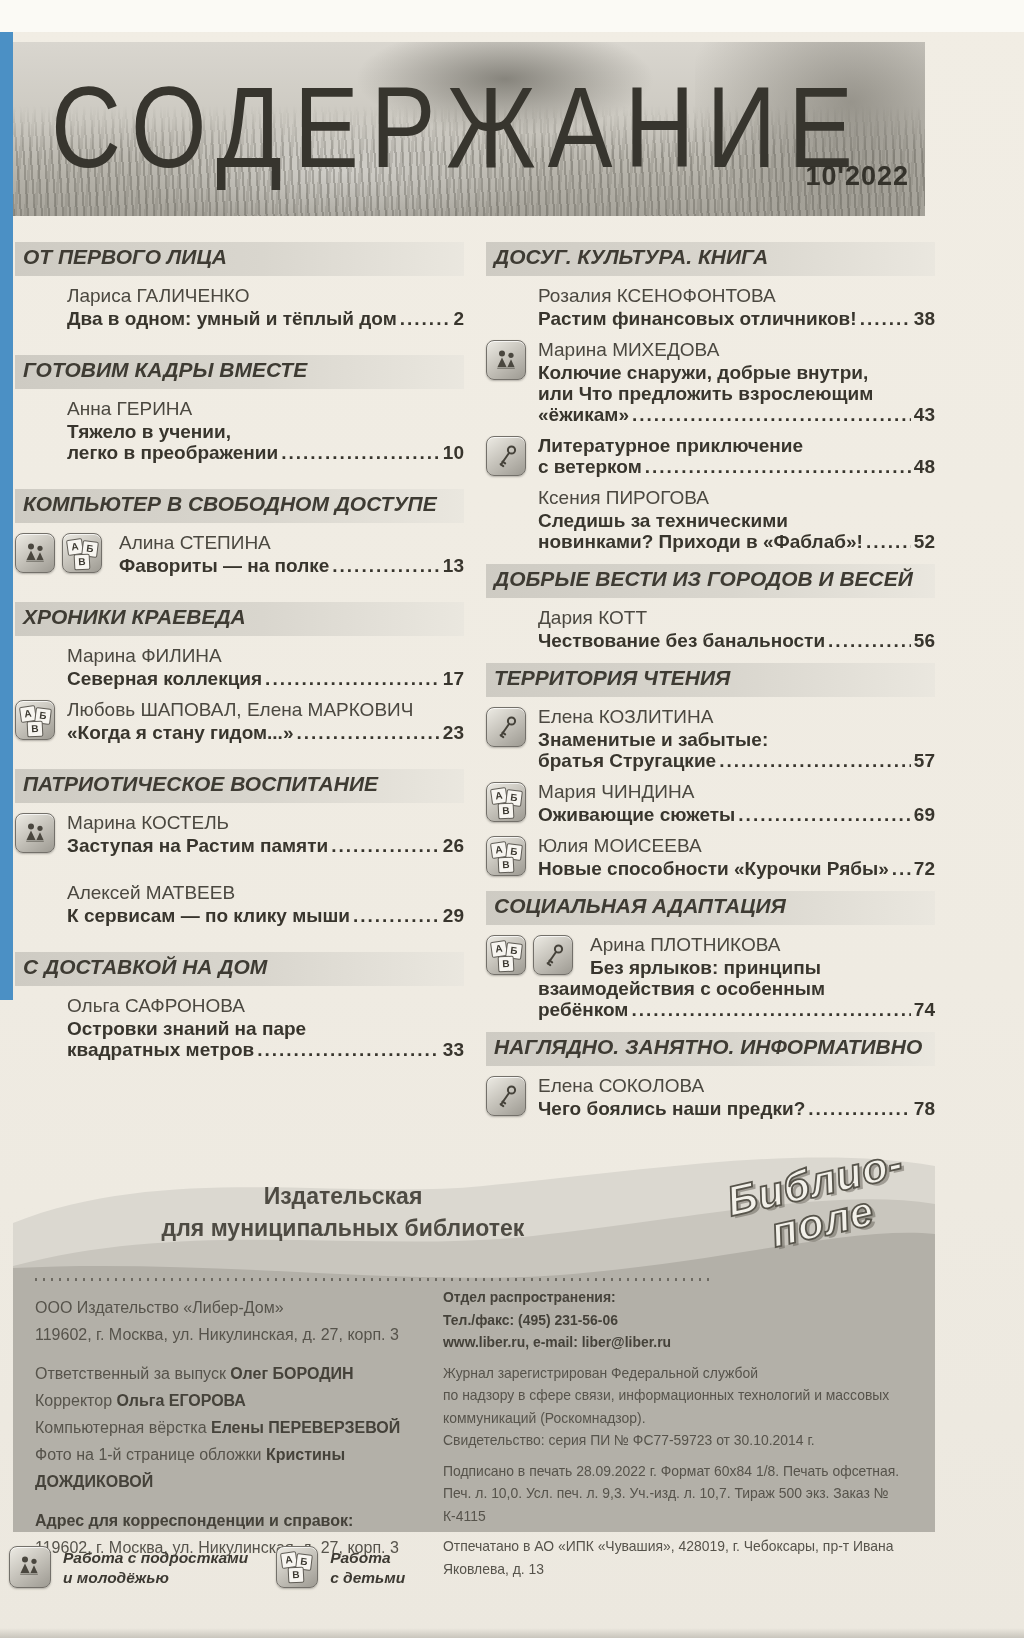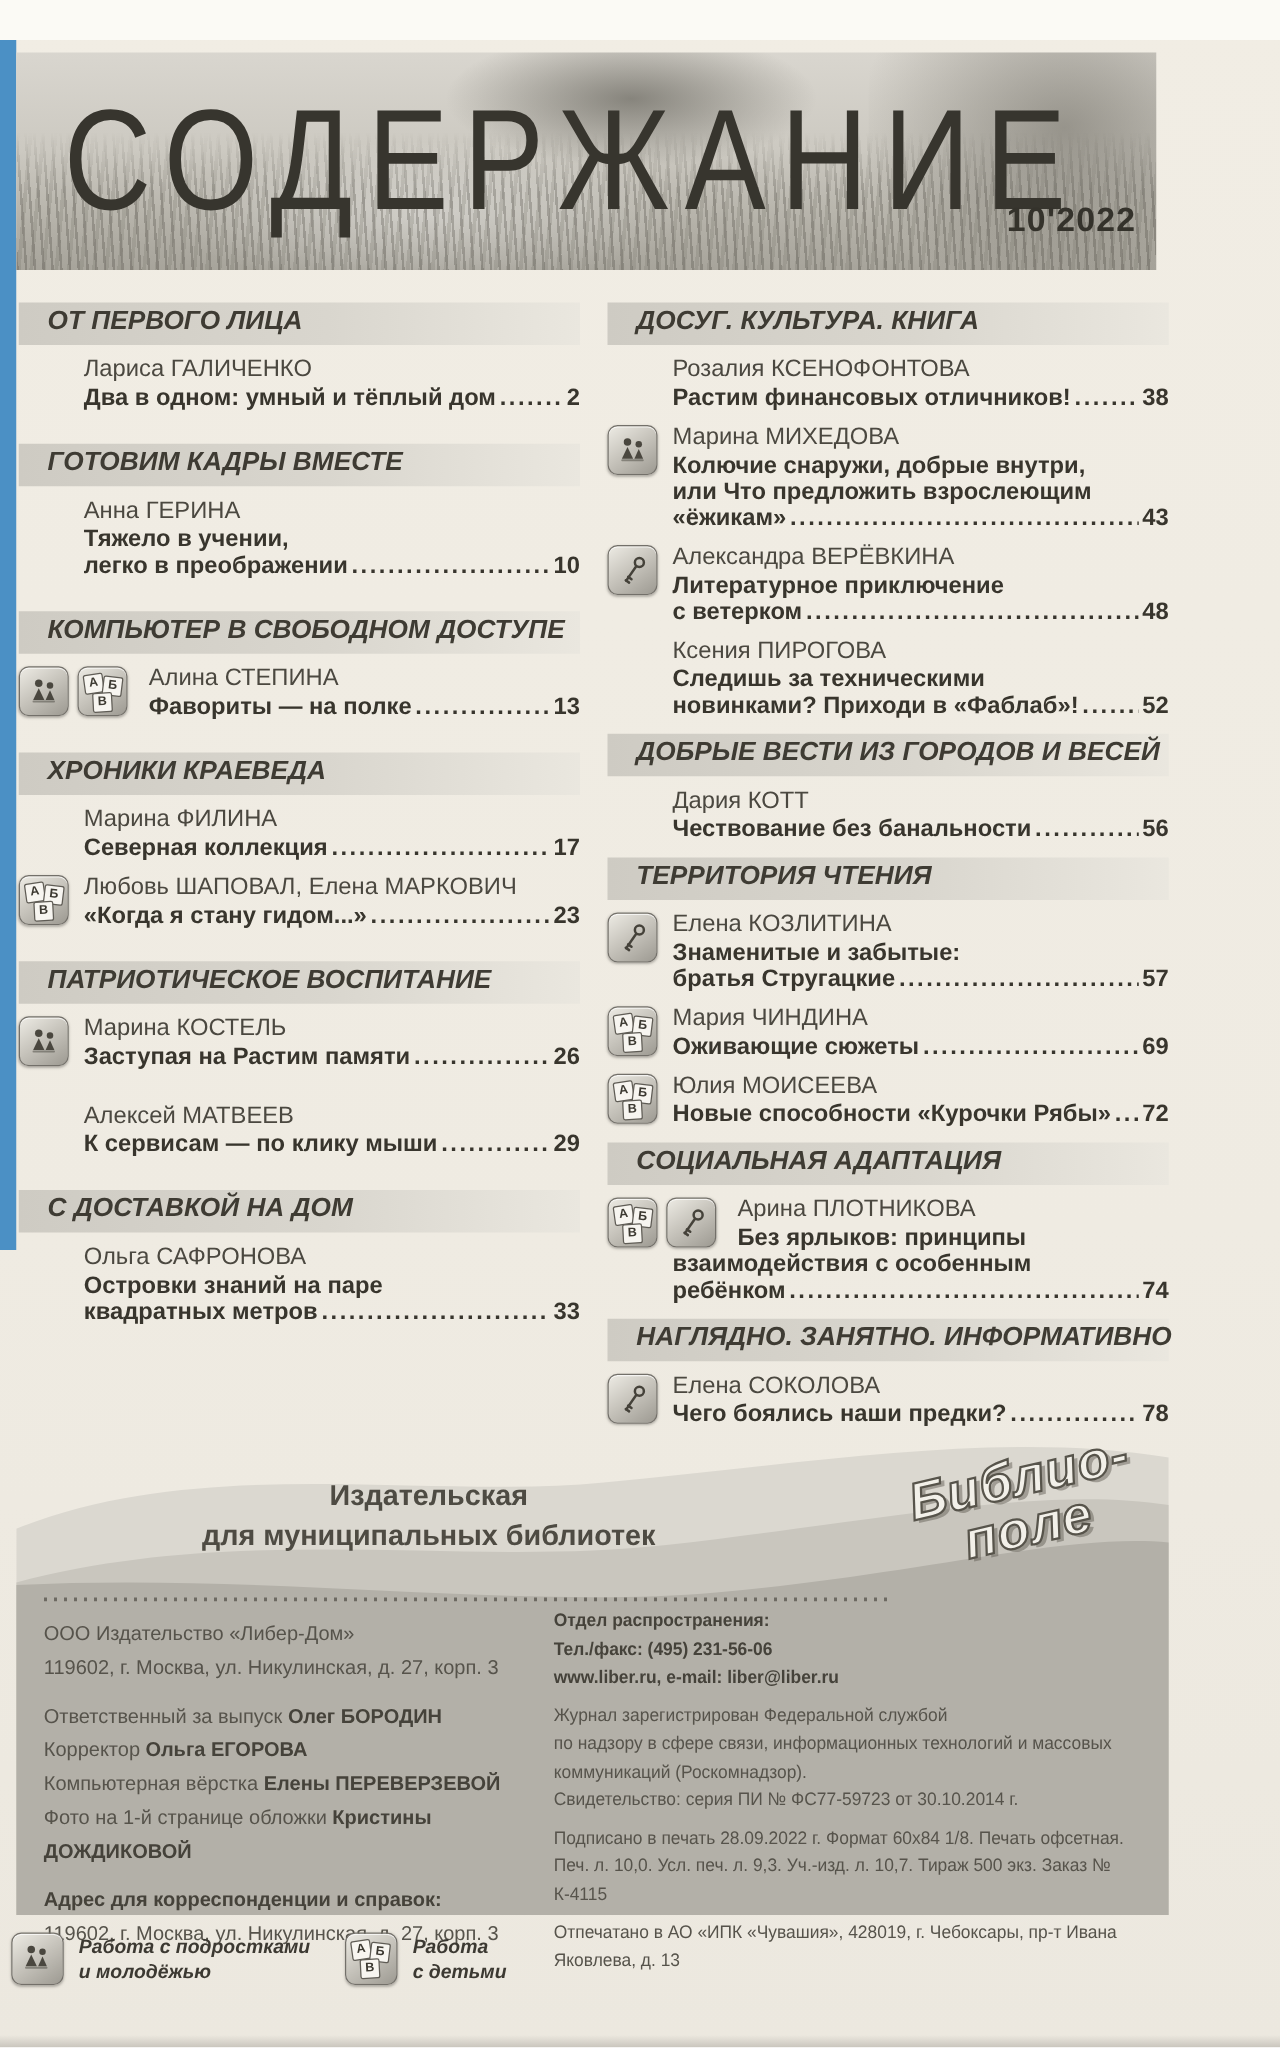--- a/index.html
+++ b/index.html
@@ -36,21 +36,21 @@
   .masthead-issue { position:absolute; right:16px; bottom:24px; font-size:27px; font-weight:bold; color:#34322b; letter-spacing:1px; }
 
   
   .toc { position:absolute; left:15px; top:242px; width:928px; display:flex; }
   .toc-col { width:449px; }
   .toc-col.left { margin-right:22px; }
   .section { }
   .toc-col.left  .section { margin-bottom:26px; }
   .toc-col.right .section { margin-bottom:12px; }
   .sec-bar {
-    height:34px; line-height:29px; margin-bottom:9px; padding-left:23px;
+    height:34px; line-height:29px; margin-bottom:9px; padding-left:8px;
     background:linear-gradient(90deg,#cecbc3 0%,#d9d6ce 55%,#eae7df 100%);
     font-size:21px; font-weight:bold; font-style:italic; color:#3e3b33; white-space:nowrap;
   }
   .entry { position:relative; padding-left:52px; margin-bottom:10px; }
   .entry-icons { position:absolute; left:0; top:1px; display:flex; gap:7px; }
   .author { font-size:19px; line-height:21px; color:#4b4840; margin-bottom:2px; white-space:nowrap; }
   .tl { font-size:19px; line-height:21px; font-weight:bold; color:#38352d; white-space:nowrap; }
   .tl.leader { display:flex; align-items:baseline; white-space:normal; }
   .tl .tl-text { white-space:nowrap; }
   .dots { flex:1 1 auto; overflow:hidden; white-space:nowrap; margin:0 3px; letter-spacing:2px; }
@@ -302,21 +302,20 @@
             <div class="entry-icons">
               <span class="icon">
                 <svg viewBox="0 0 28 28" fill="none" stroke="#45423a" stroke-width="2" stroke-linecap="round">
                   <circle cx="19.5" cy="8" r="3.6"></circle>
                   <path d="M17 11 L9 22.5"></path>
                   <path d="M10.5 19.5 L13.2 21.4"></path>
                   <path d="M8.6 22.2 L11.3 24.1"></path>
                 </svg>
               </span>
             </div>
-            <div class="author">Александра ВЕРЁВКИНА</div>
             <div>
               <div class="tl">Литературное приключение</div>
               <div class="tl leader">
                 <span class="tl-text">с ветерком</span>
                 <span class="dots">........................................................................................................................</span>
                 <span class="pg">48</span>
               </div>
             </div>
           </div>
           <div class="entry">

